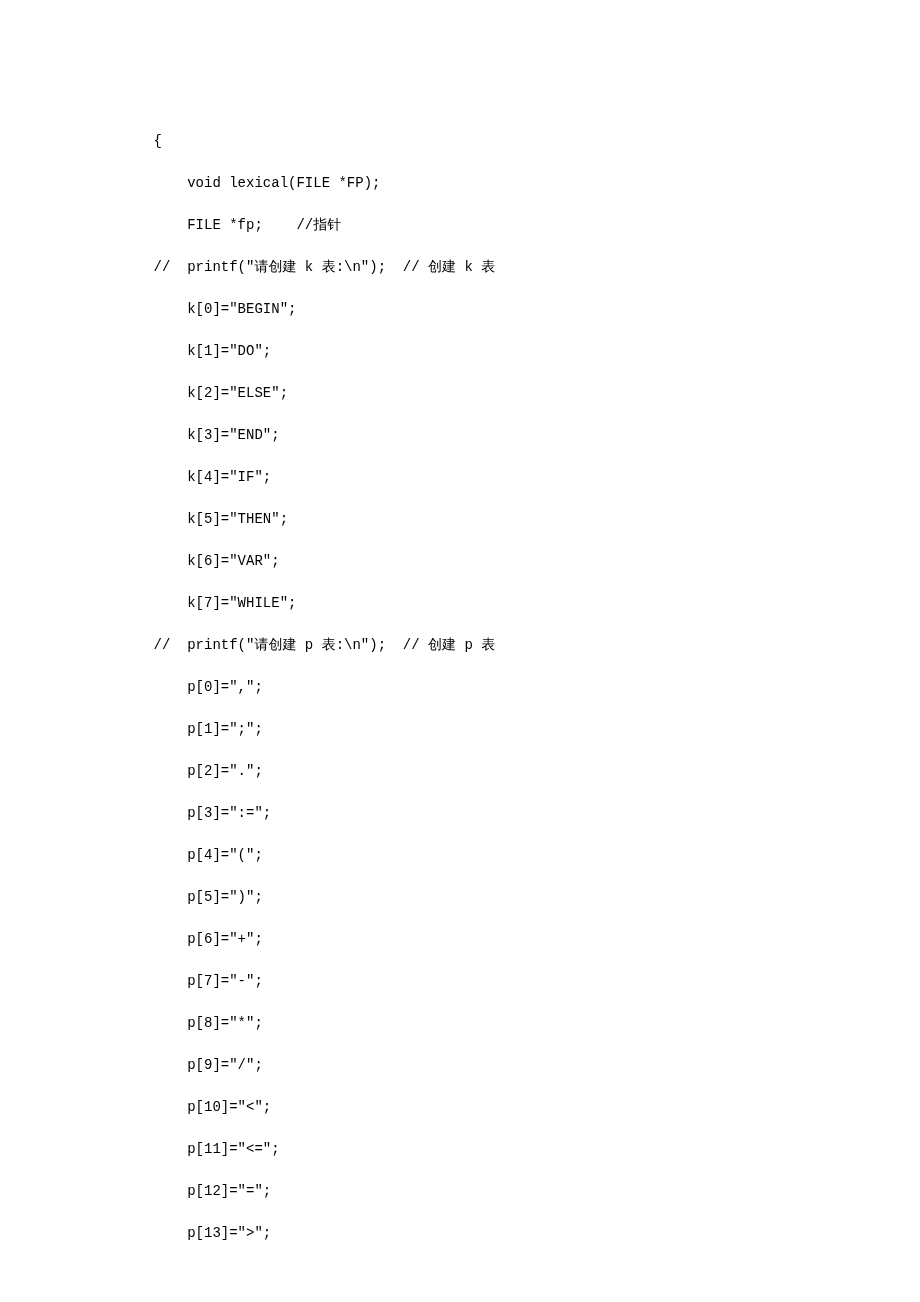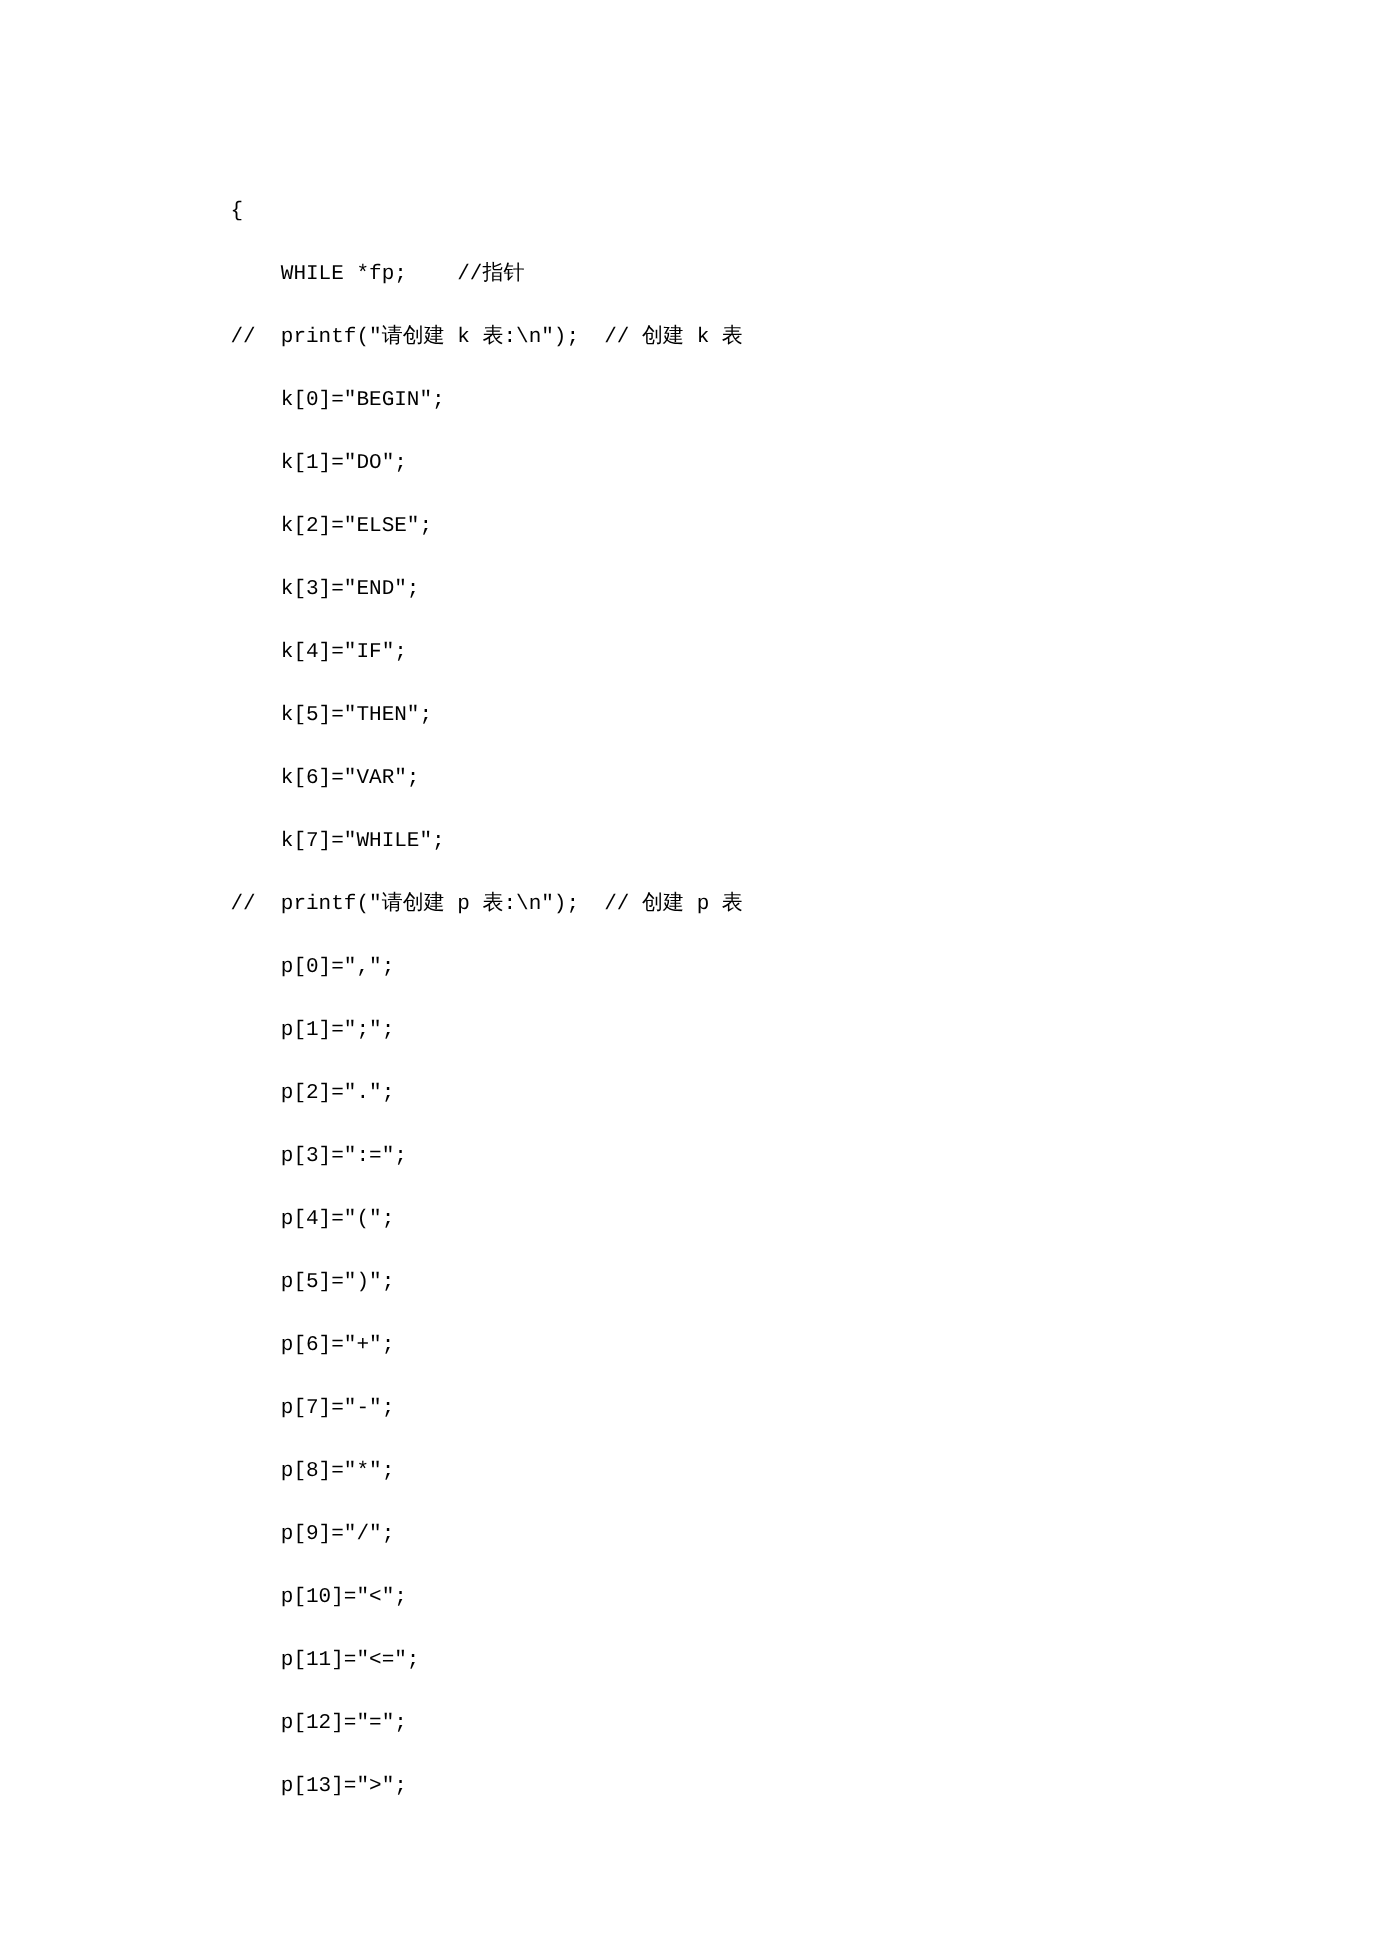--- a/index.html
+++ b/index.html
@@ -19,21 +19,22 @@
   .code-line {
     display: block;
     min-height: 21px;
   }
 </style>
 </head>
 <body>
 
 <div class="page">
 <span class="code-line">    {</span>
-<span class="code-line">        WHILE *fp;    //指针</span>
+<span class="code-line">        void lexical(FILE *FP);</span>
+<span class="code-line">        FILE *fp;    //指针</span>
 <span class="code-line">    //  printf("请创建 k 表:\n");  // 创建 k 表</span>
 <span class="code-line">        k[0]="BEGIN";</span>
 <span class="code-line">        k[1]="DO";</span>
 <span class="code-line">        k[2]="ELSE";</span>
 <span class="code-line">        k[3]="END";</span>
 <span class="code-line">        k[4]="IF";</span>
 <span class="code-line">        k[5]="THEN";</span>
 <span class="code-line">        k[6]="VAR";</span>
 <span class="code-line">        k[7]="WHILE";</span>
 <span class="code-line">    //  printf("请创建 p 表:\n");  // 创建 p 表</span>

